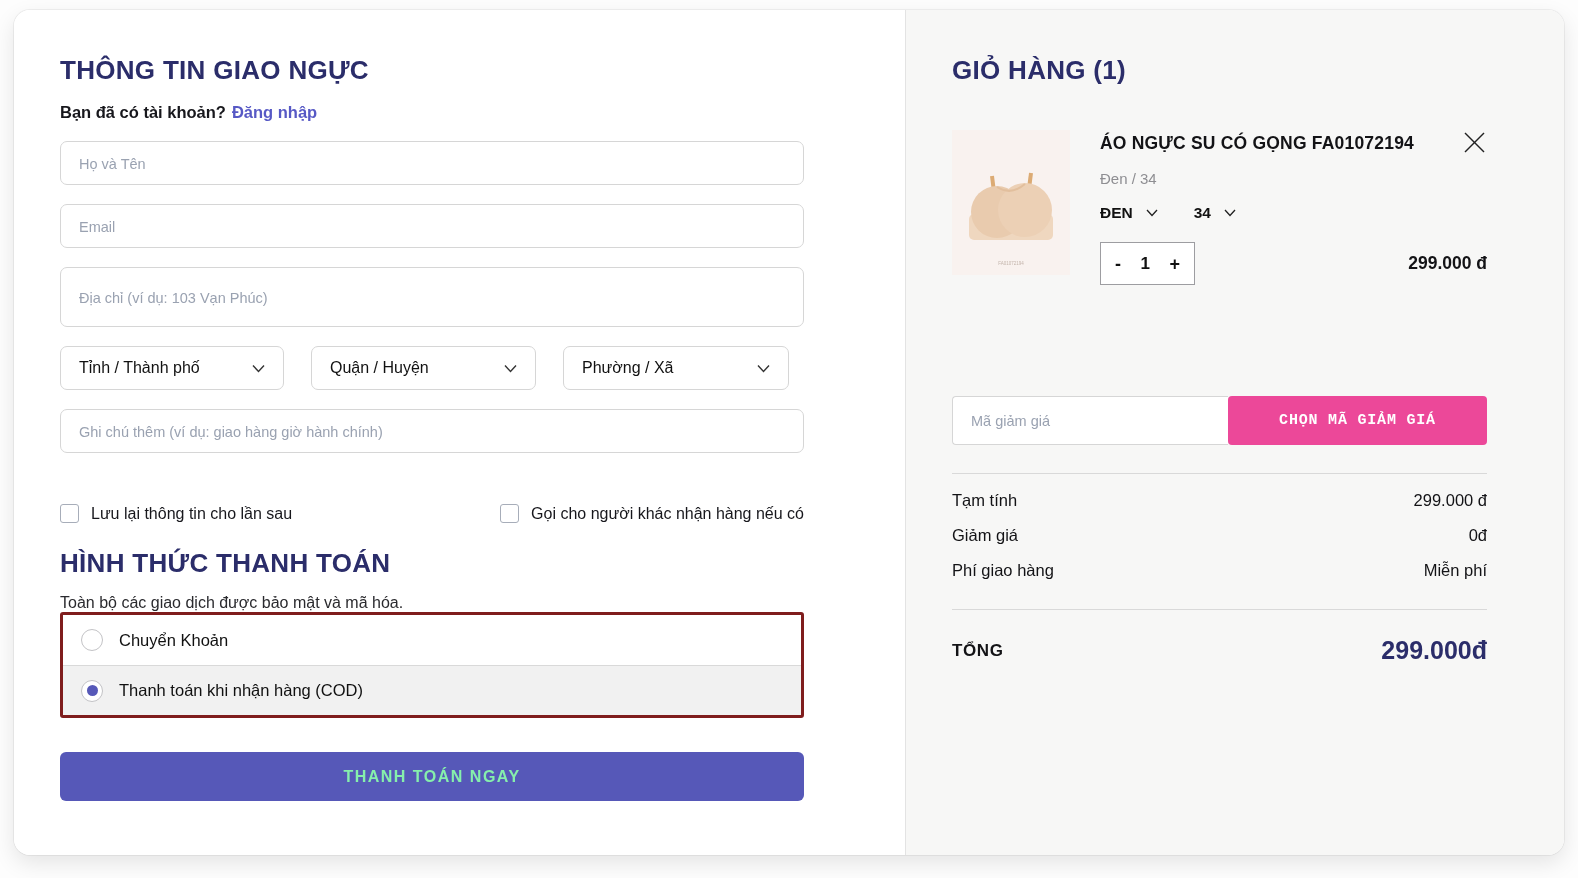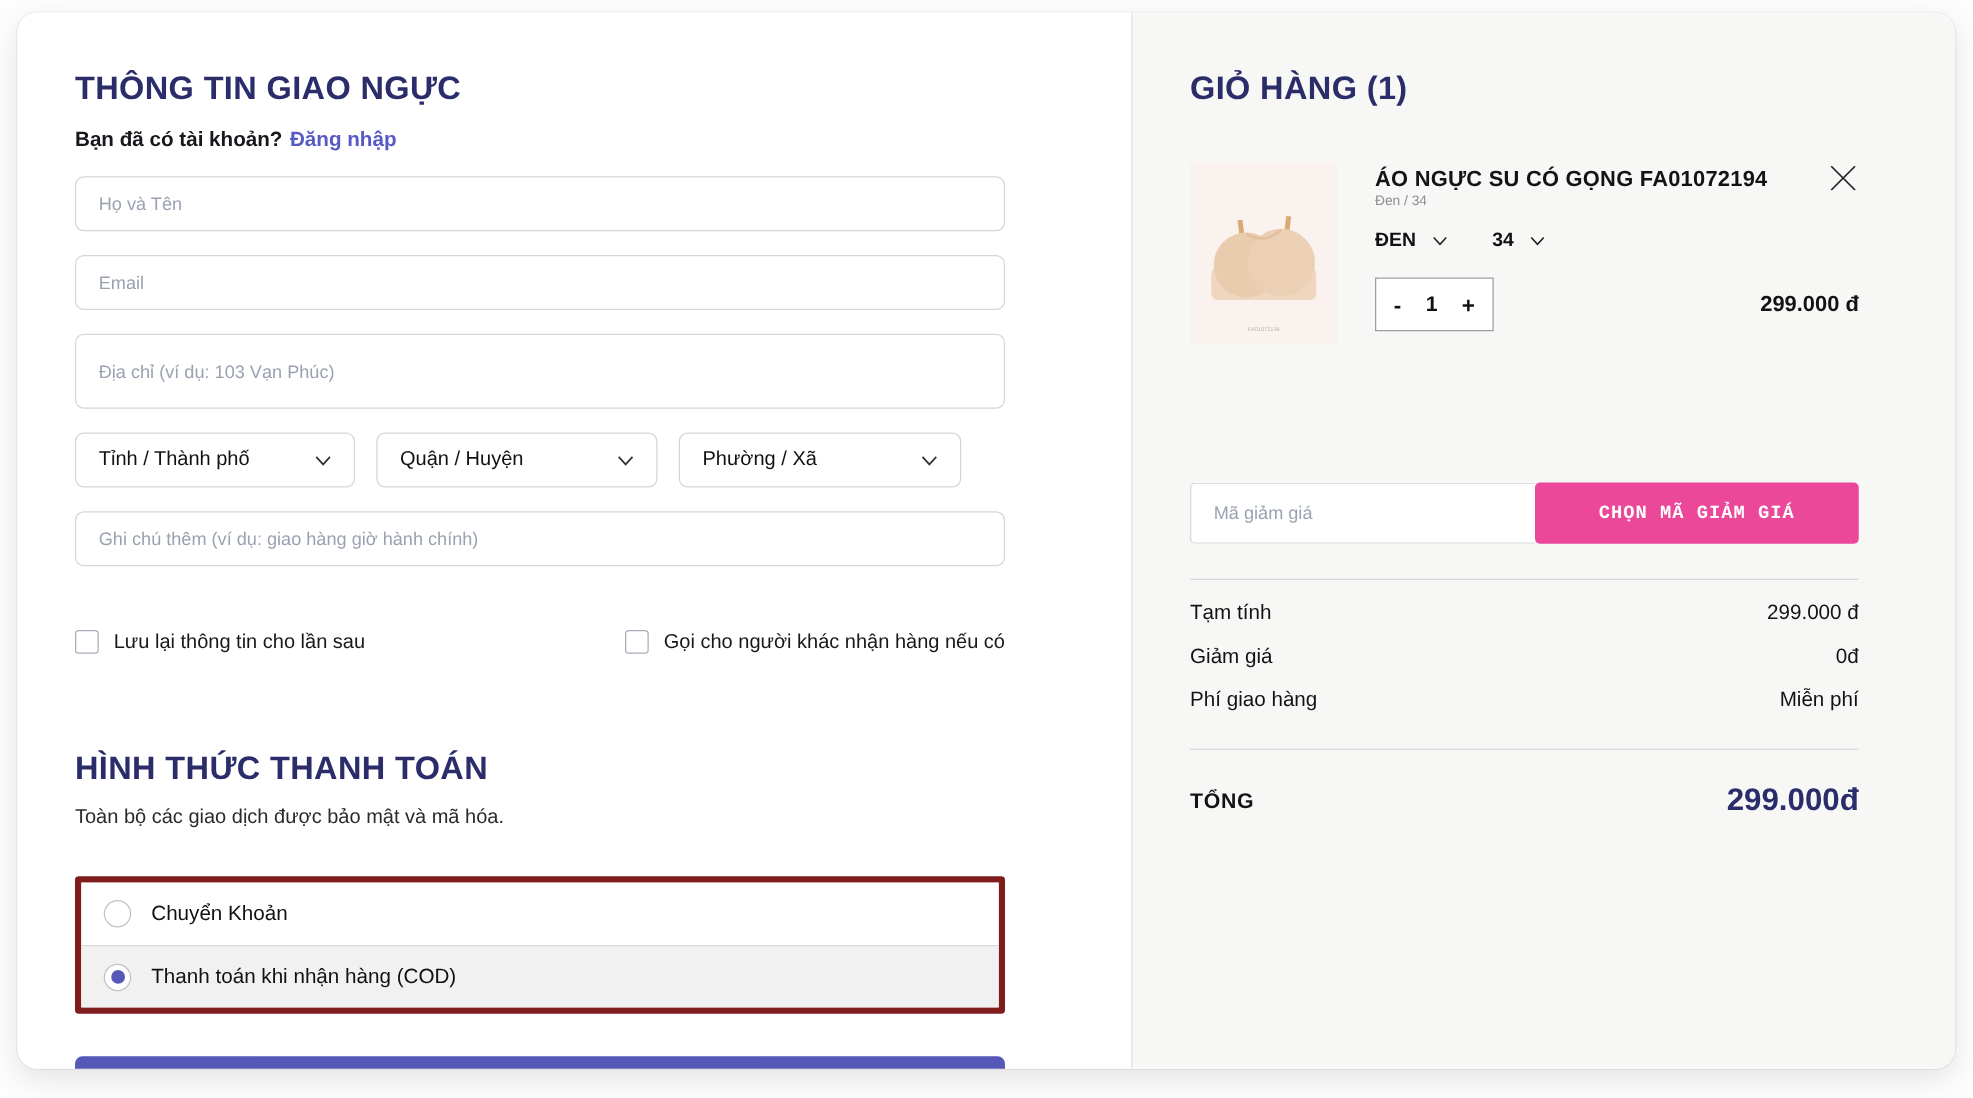--- a/index.html
+++ b/index.html
@@ -26,37 +26,37 @@
   .account-line .login-link { color:#5759c5; cursor:pointer; margin-left:6px; }
   .form-row { display:flex; gap:38px; margin-top:19px; }
   .form-row:first-of-type { margin-top:29px; }
   input.text-field, .select-field {
     height:44px; border:1px solid #d6d6d6; border-radius:7px;
     background:#fff; font-family:inherit; font-size:15px; color:#111;
     padding:0 18px; outline:none; width:100%;
   }
   input.text-field::placeholder { color:#9aa2b1; font-size:14.5px; }
   .w-name { width:393px; } .w-phone { width:313px; }
-  .selects-row { display:flex; gap:17px; margin-top:19px; }
+  .selects-row { display:flex; gap:27px; margin-top:19px; }
   .select-field {
     display:flex; align-items:center; justify-content:space-between;
     font-size:16px; cursor:pointer;
   }
   .sel-1 { width:224px; } .sel-2 { width:225px; } .sel-3 { width:226px; }
   .chev { width:13px; height:9px; flex:none; }
   .checkbox-row { display:flex; justify-content:space-between; margin-top:51px; width:744px; }
   .checkbox-item { display:flex; align-items:center; gap:12px; cursor:pointer; }
   .checkbox-box {
     width:19px; height:19px; border:1.5px solid #a7adb9; border-radius:3px; background:#fff;
   }
   .checkbox-label { font-size:16px; color:#17171c; }
-  .payment-title { margin-top:76px; }
+  .payment-title { margin-top:25px; }
   .payment-sub { margin-top:15px; font-size:16px; color:#2a2a2e; }
   .payment-box {
-    margin-top:38px; border:5px solid #7f1d1d; border-radius:3px; overflow:hidden;
+    border:3px solid #7f1d1d; border-radius:3px; overflow:hidden;
   }
   .payment-option {
     display:flex; align-items:center; gap:16px; height:50px; padding:0 18px;
     background:#fff; cursor:pointer;
   }
   .payment-option.selected { background:#f1f1f1; border-top:1px solid #d9d9d9; }
   .radio {
     width:22px; height:22px; border-radius:50%; border:1.5px solid #c3c3c6; background:#fff;
     display:flex; align-items:center; justify-content:center; flex:none;
   }
@@ -75,21 +75,21 @@
   }
   .cart-item { display:flex; margin-top:44px; }
   .product-image {
     width:118px; height:145px; background:#f9f2ef; flex:none; position:relative;
   }
   .product-image svg { display:block; }
   .item-details { flex:1; margin-left:30px; position:relative; }
   .item-head { display:flex; justify-content:space-between; align-items:flex-start; }
   .item-name { font-size:17.5px; font-weight:700; color:#131316; letter-spacing:.2px; padding-top:3px; }
   .close-btn { width:25px; height:25px; cursor:pointer; flex:none; margin-left:14px; }
-  .item-variant { font-size:11px; color:#8e8e92; }
+  .item-variant { margin-top:15px; font-size:15px; color:#8e8e92; }
   .variant-selects { margin-top:17px; display:flex; align-items:center; gap:36px; }
   .variant-select { display:flex; align-items:center; gap:13px; font-size:15.5px; font-weight:700; cursor:pointer; }
   .chev-sm { width:12px; height:8px; }
   .qty-price-row { margin-top:20px; display:flex; align-items:center; }
   .qty-stepper {
     width:95px; height:43px; border:1px solid #9d9da1; background:#fff;
     display:flex; align-items:center; justify-content:space-between; padding:0 14px;
   }
   .qty-btn { font-size:18px; font-weight:700; color:#111; cursor:pointer; line-height:1; }
   .qty-value { font-size:17px; font-weight:700; color:#111; }

